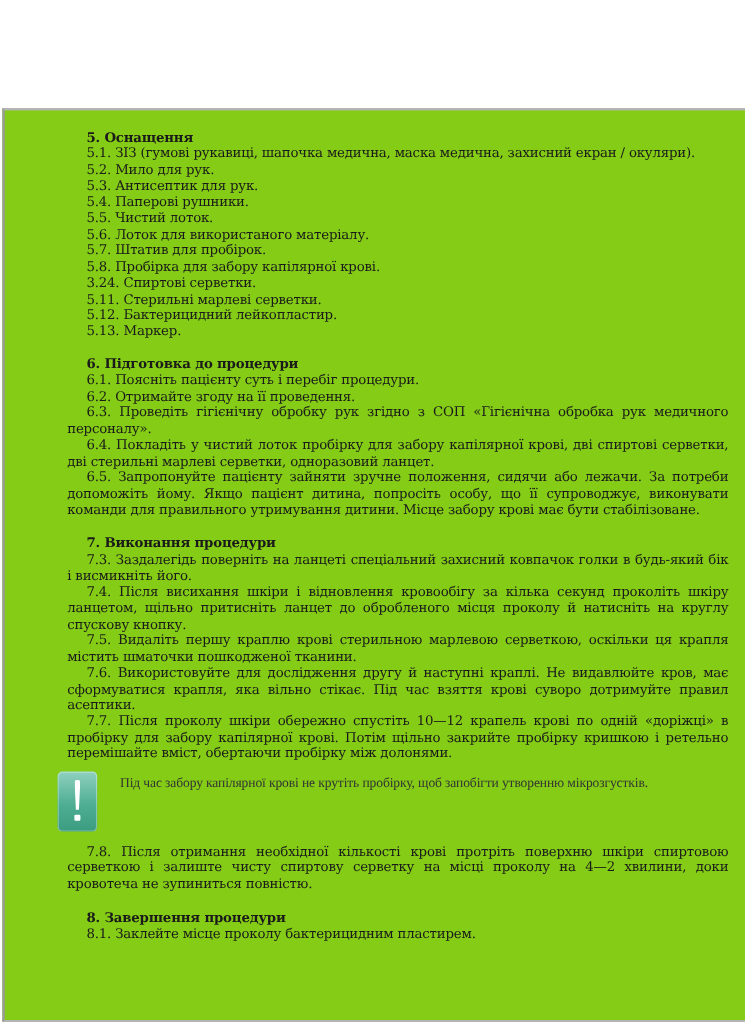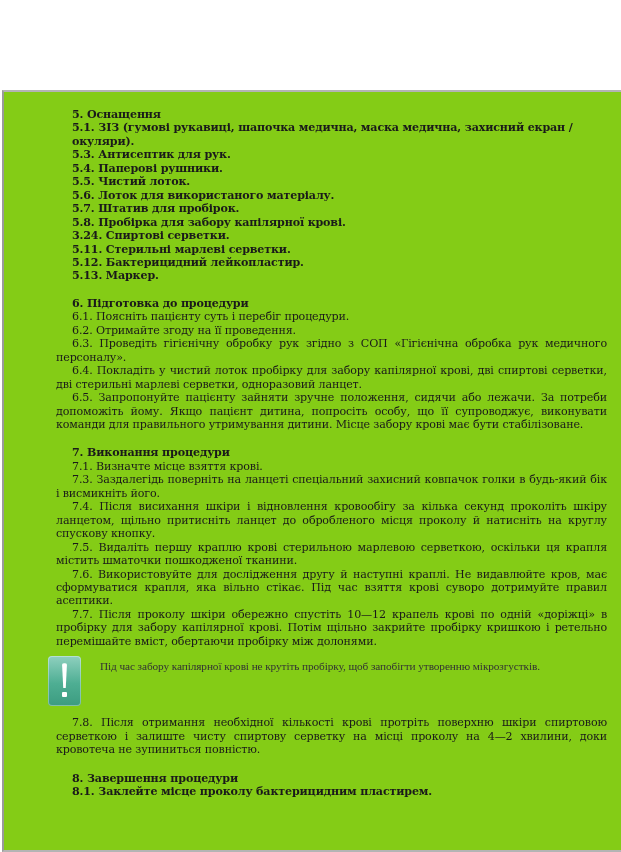--- a/index.html
+++ b/index.html
@@ -36,21 +36,20 @@
     letter-spacing: -0.15px;
   }
   .heading {
     font-weight: bold;
     padding-left: 16px;
     margin: 0;
   }
   .item {
     margin: 0;
     padding-left: 16px;
-    font-weight: bold;
   }
   .para {
     margin: 0;
     text-indent: 16px;
     text-align: justify;
   }
   .gap { height: 14px; }
   .gap-lg { height: 15px; }
   .note {
     position: relative;
@@ -100,20 +99,21 @@
 </style>
 </head>
 <body>
 
 <div class="page">
   <div class="content">
 
     <section>
       <p class="heading">5. Оснащення</p>
       <p class="item">5.1. ЗІЗ (гумові рукавиці, шапочка медична, маска медична, захисний екран / окуляри).</p>
+      <p class="item">5.2. Мило для рук.</p>
       <p class="item">5.3. Антисептик для рук.</p>
       <p class="item">5.4. Паперові рушники.</p>
       <p class="item">5.5. Чистий лоток.</p>
       <p class="item">5.6. Лоток для використаного матеріалу.</p>
       <p class="item">5.7. Штатив для пробірок.</p>
       <p class="item">5.8. Пробірка для забору капілярної крові.</p>
       <p class="item">3.24. Спиртові серветки.</p>
       <p class="item">5.11. Стерильні марлеві серветки.</p>
       <p class="item">5.12. Бактерицидний лейкопластир.</p>
       <p class="item">5.13. Маркер.</p>
@@ -127,21 +127,20 @@
       <p class="para">6.2. Отримайте згоду на її проведення.</p>
       <p class="para">6.3. Проведіть гігієнічну обробку рук згідно з СОП «Гігієнічна обробка рук медичного персоналу».</p>
       <p class="para">6.4. Покладіть у чистий лоток пробірку для забору капілярної крові, дві спиртові серветки, дві стерильні марлеві серветки, одноразовий ланцет.</p>
       <p class="para">6.5. Запропонуйте пацієнту зайняти зручне положення, сидячи або лежачи. За потреби допоможіть йому. Якщо пацієнт дитина, попросіть особу, що її супроводжує, виконувати команди для правильного утримування дитини. Місце забору крові має бути стабілізоване.</p>
     </section>
 
     <div class="gap-lg"></div>
 
     <section>
       <p class="heading">7. Виконання процедури</p>
-      <p class="para">7.1. Визначте місце взяття крові.</p>
       <p class="para">7.3. Заздалегідь поверніть на ланцеті спеціальний захисний ковпачок голки в будь-який бік і висмикніть його.</p>
       <p class="para">7.4. Після висихання шкіри і відновлення кровообігу за кілька секунд проколіть шкіру ланцетом, щільно притисніть ланцет до обробленого місця проколу й натисніть на круглу спускову кнопку.</p>
       <p class="para">7.5. Видаліть першу краплю крові стерильною марлевою серветкою, оскільки ця крапля містить шматочки пошкодженої тканини.</p>
       <p class="para">7.6. Використовуйте для дослідження другу й наступні краплі. Не видавлюйте кров, має сформуватися крапля, яка вільно стікає. Під час взяття крові суворо дотримуйте правил асептики.</p>
       <p class="para">7.7. Після проколу шкіри обережно спустіть 10—12 крапель крові по одній «доріжці» в пробірку для забору капілярної крові. Потім щільно закрийте пробірку кришкою і ретельно перемішайте вміст, обертаючи пробірку між долонями.</p>
 
       <div class="note">
         <div class="note-icon">
           <span class="bar"></span>
           <span class="dot"></span>

